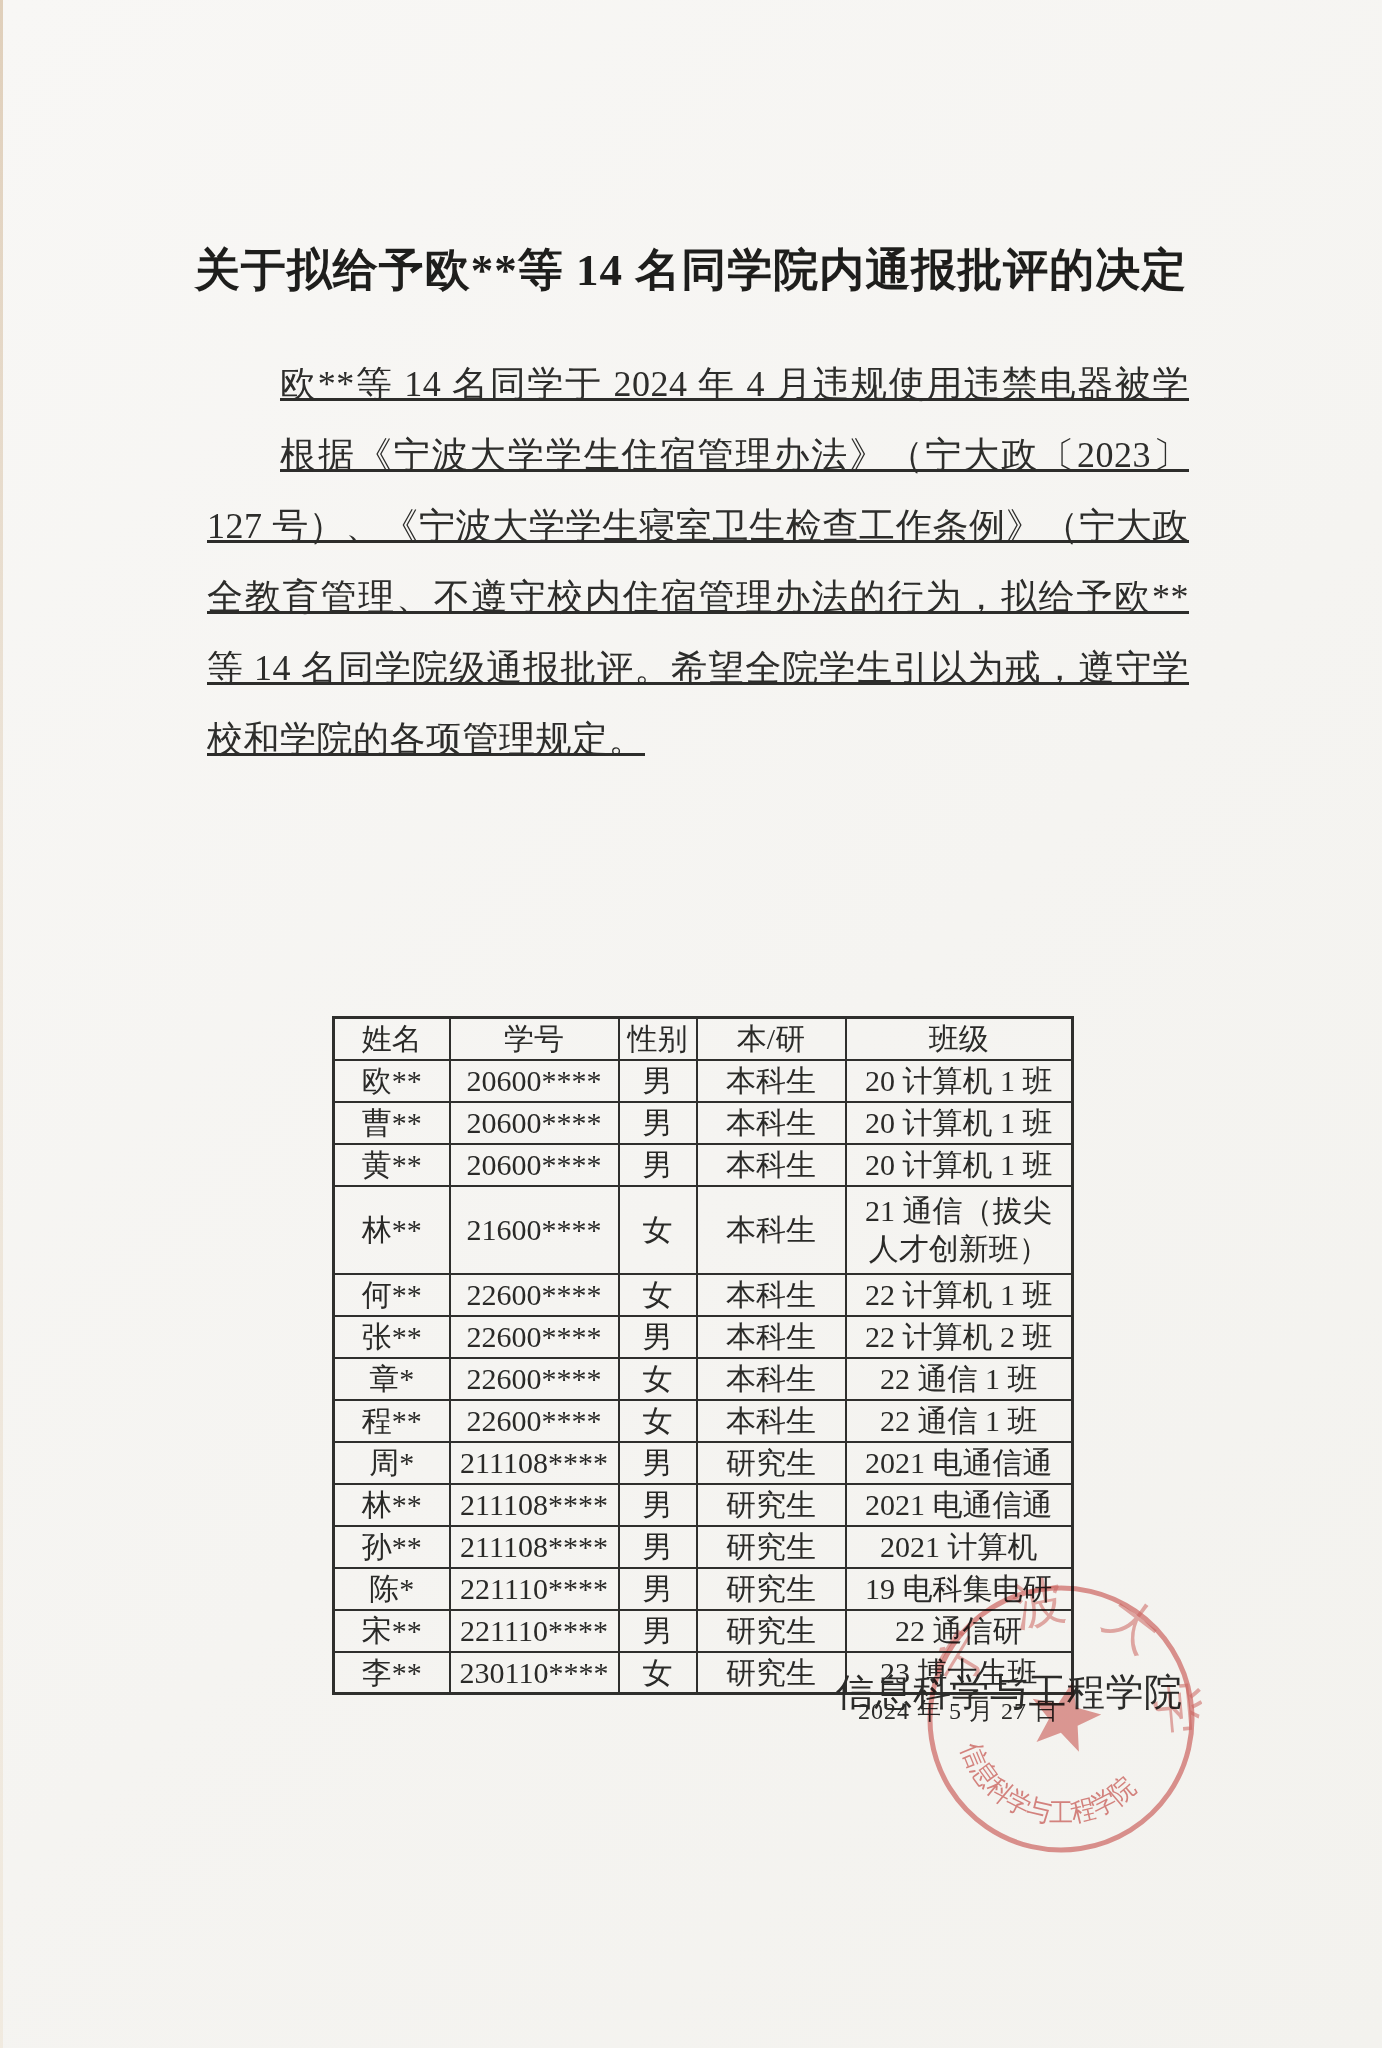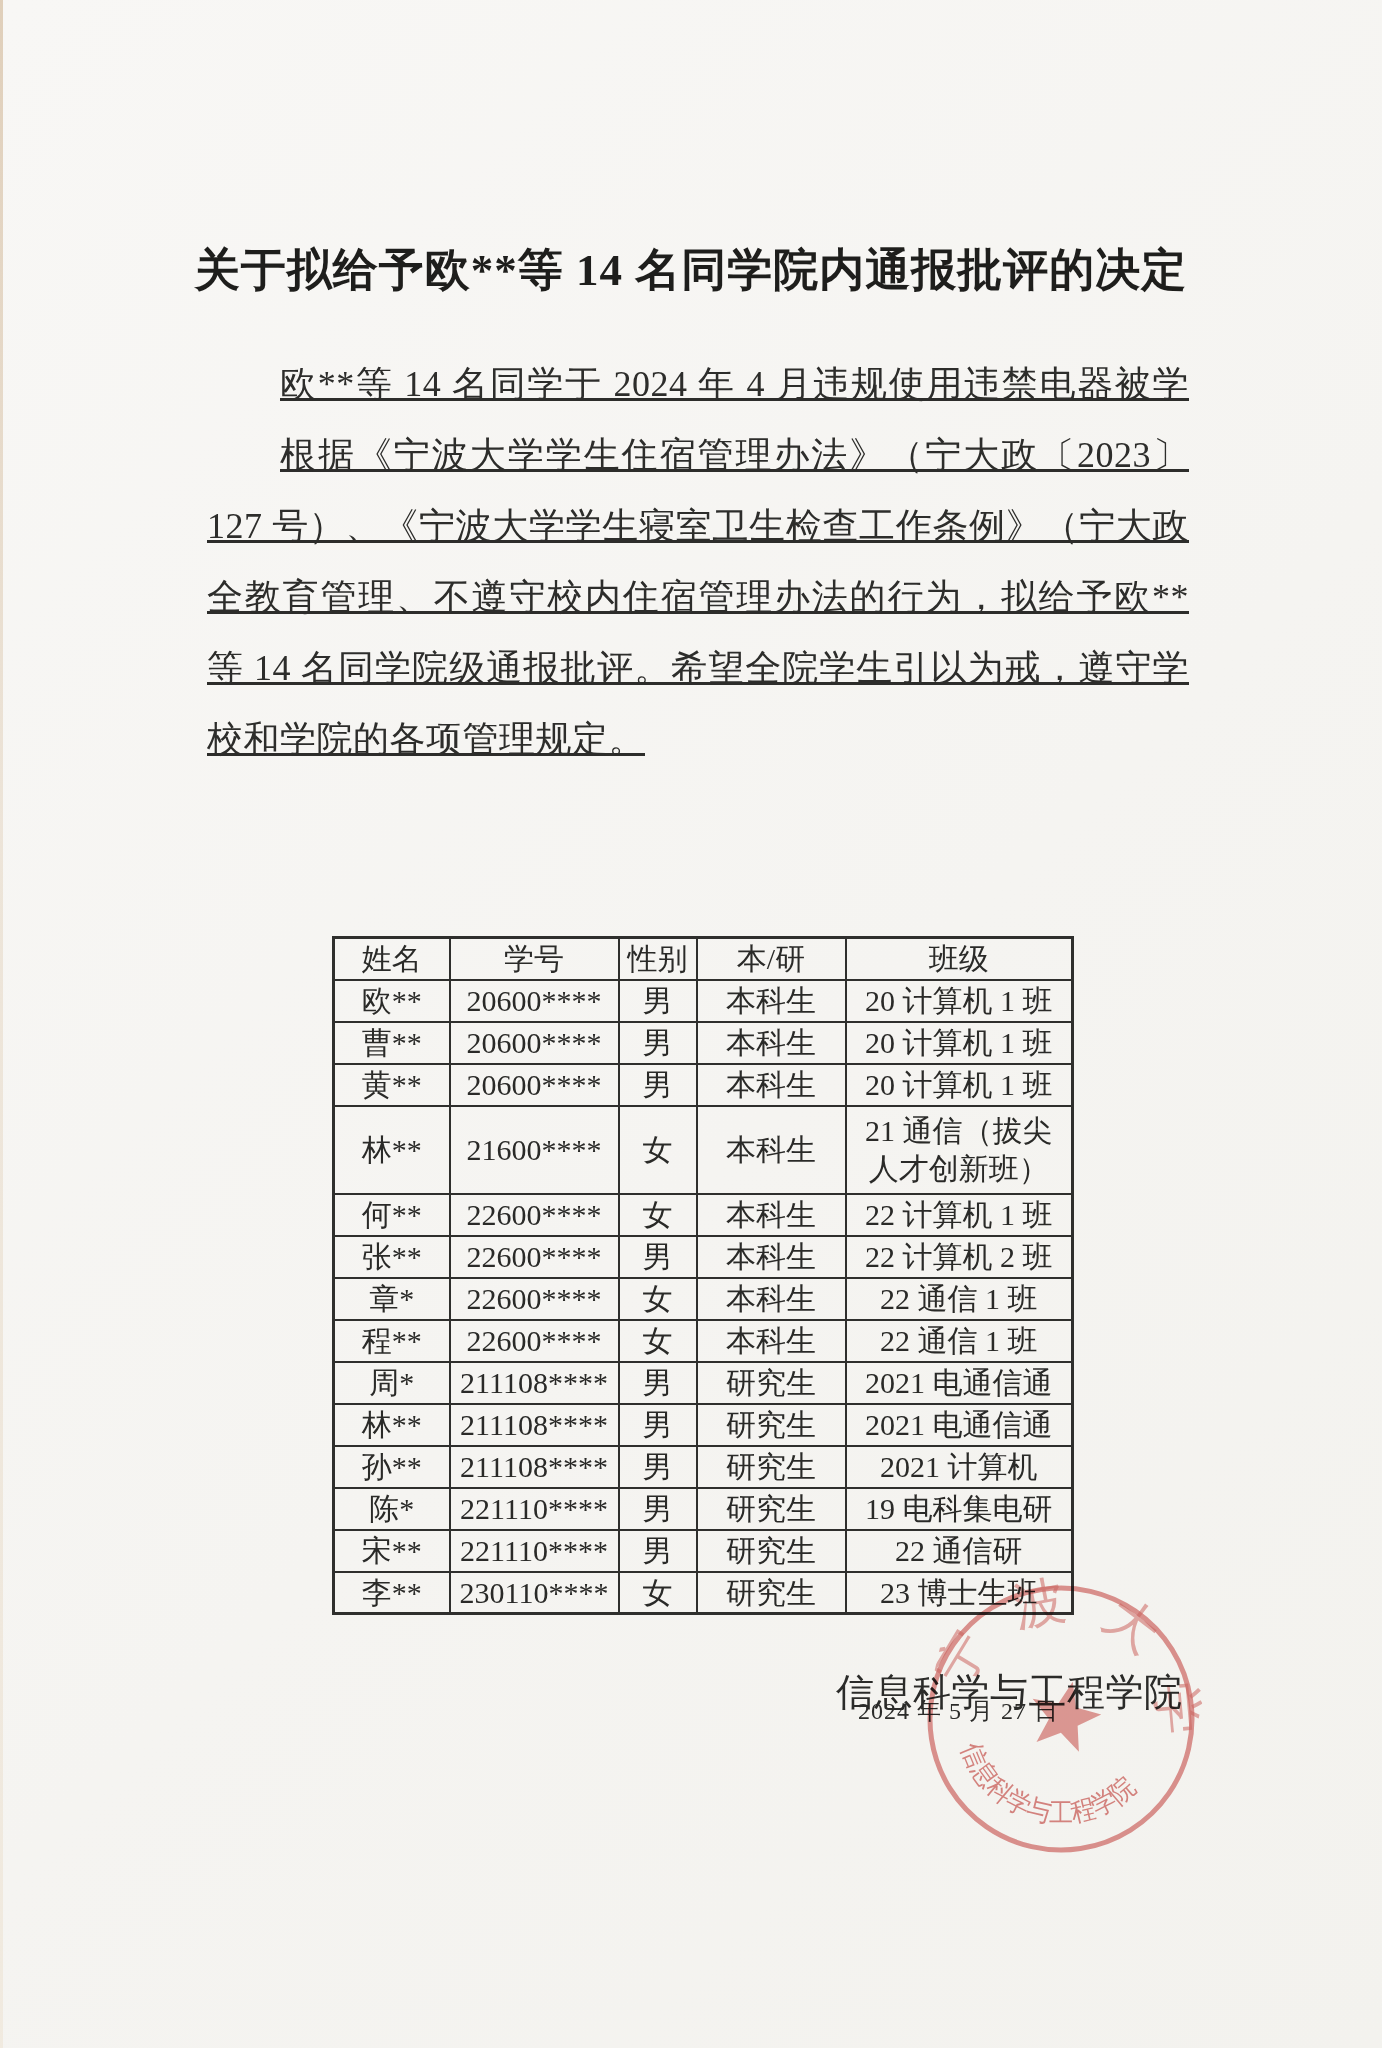--- a/index.html
+++ b/index.html
@@ -17,21 +17,21 @@
     text-align:center;font-size:45px;font-weight:700;letter-spacing:1px;color:#1e1e1c;
   }
   .body-text{
     position:absolute;left:207px;top:349px;width:982px;
     font-size:36px;line-height:71px;letter-spacing:.5px;text-decoration:underline;
   }
   .line{white-space:nowrap;}
   .line.j{white-space:normal;text-align:justify;text-align-last:justify;}
   .line.in{text-indent:73px;}
   table.students{
-    position:absolute;left:332px;top:936px;width:739px;
+    position:absolute;left:332px;top:1016px;width:739px;
     border-collapse:collapse;table-layout:fixed;
     border:3px solid #2f2f2d;
     font-size:30px;color:#2a2a28;
   }
   table.students th,table.students td{
     border:2px solid #2f2f2d;text-align:center;vertical-align:middle;
     padding:0 6px;line-height:1.25;font-weight:400;overflow:hidden;
   }
   table.students thead tr{height:42px;}
   table.students tbody tr{height:42px;}

